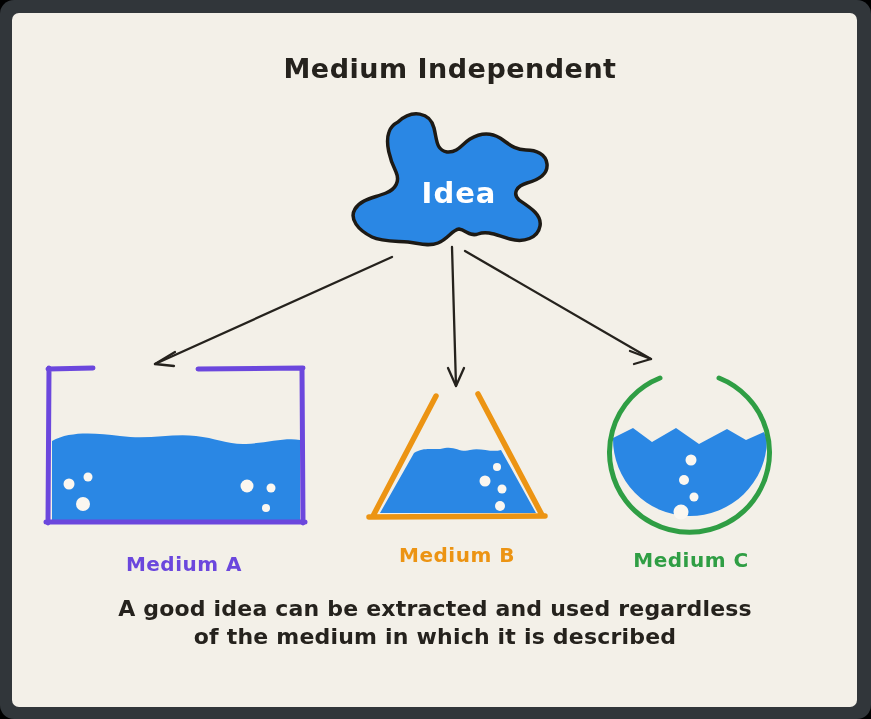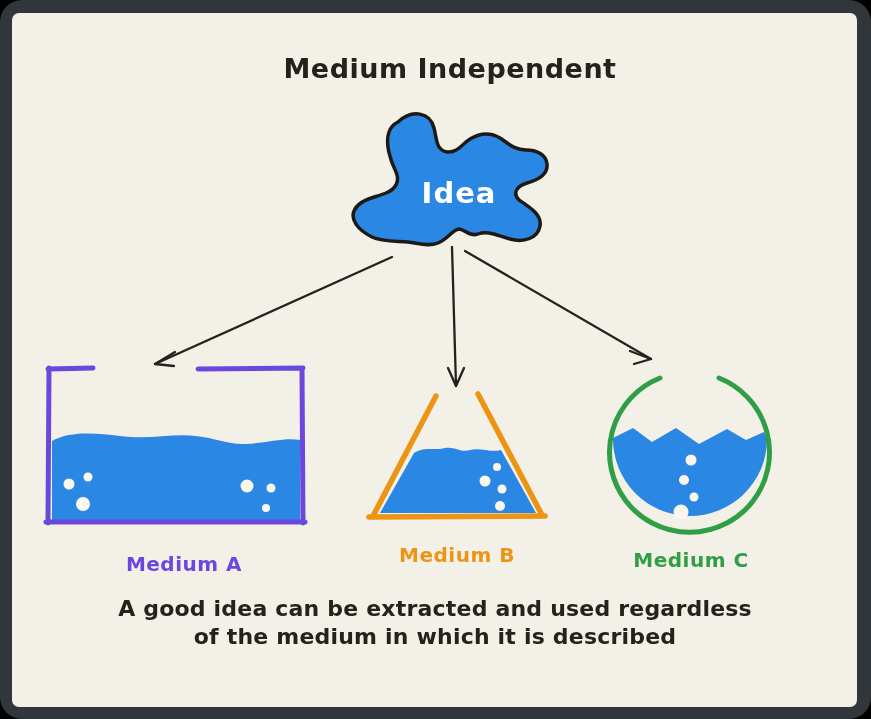--- a/index.html
+++ b/index.html
@@ -1,20 +1,20 @@
 <!DOCTYPE html>
 <html style="--c-background: #f3f0e8; --c-frame: #31363a; --c-ink: #25221d; --c-blue: #2a87e4; --c-purple: #6b47dd; --c-orange: #ec9413; --c-green: #2f9e44; --c-bubble: #fbf7f0;"><head>
 <meta charset="utf-8">
 <style>
   html,body{margin:0;padding:0;background:#000;}
   .frame{
     position:relative;
     width:871px;height:719px;
     background:var(--c-frame,#31363a);
-    border-radius:22px;
+    border-radius:14px;
     overflow:hidden;
   }
   .canvas{
     position:absolute;
     left:12px;top:13px;right:14px;bottom:12px;
     background:var(--c-background,#f3f0e8);
     border-radius:7px;
   }
   svg.diagram{position:absolute;left:0;top:0;width:871px;height:719px;}
   .t{font-family:"DejaVu Sans", sans-serif;}

